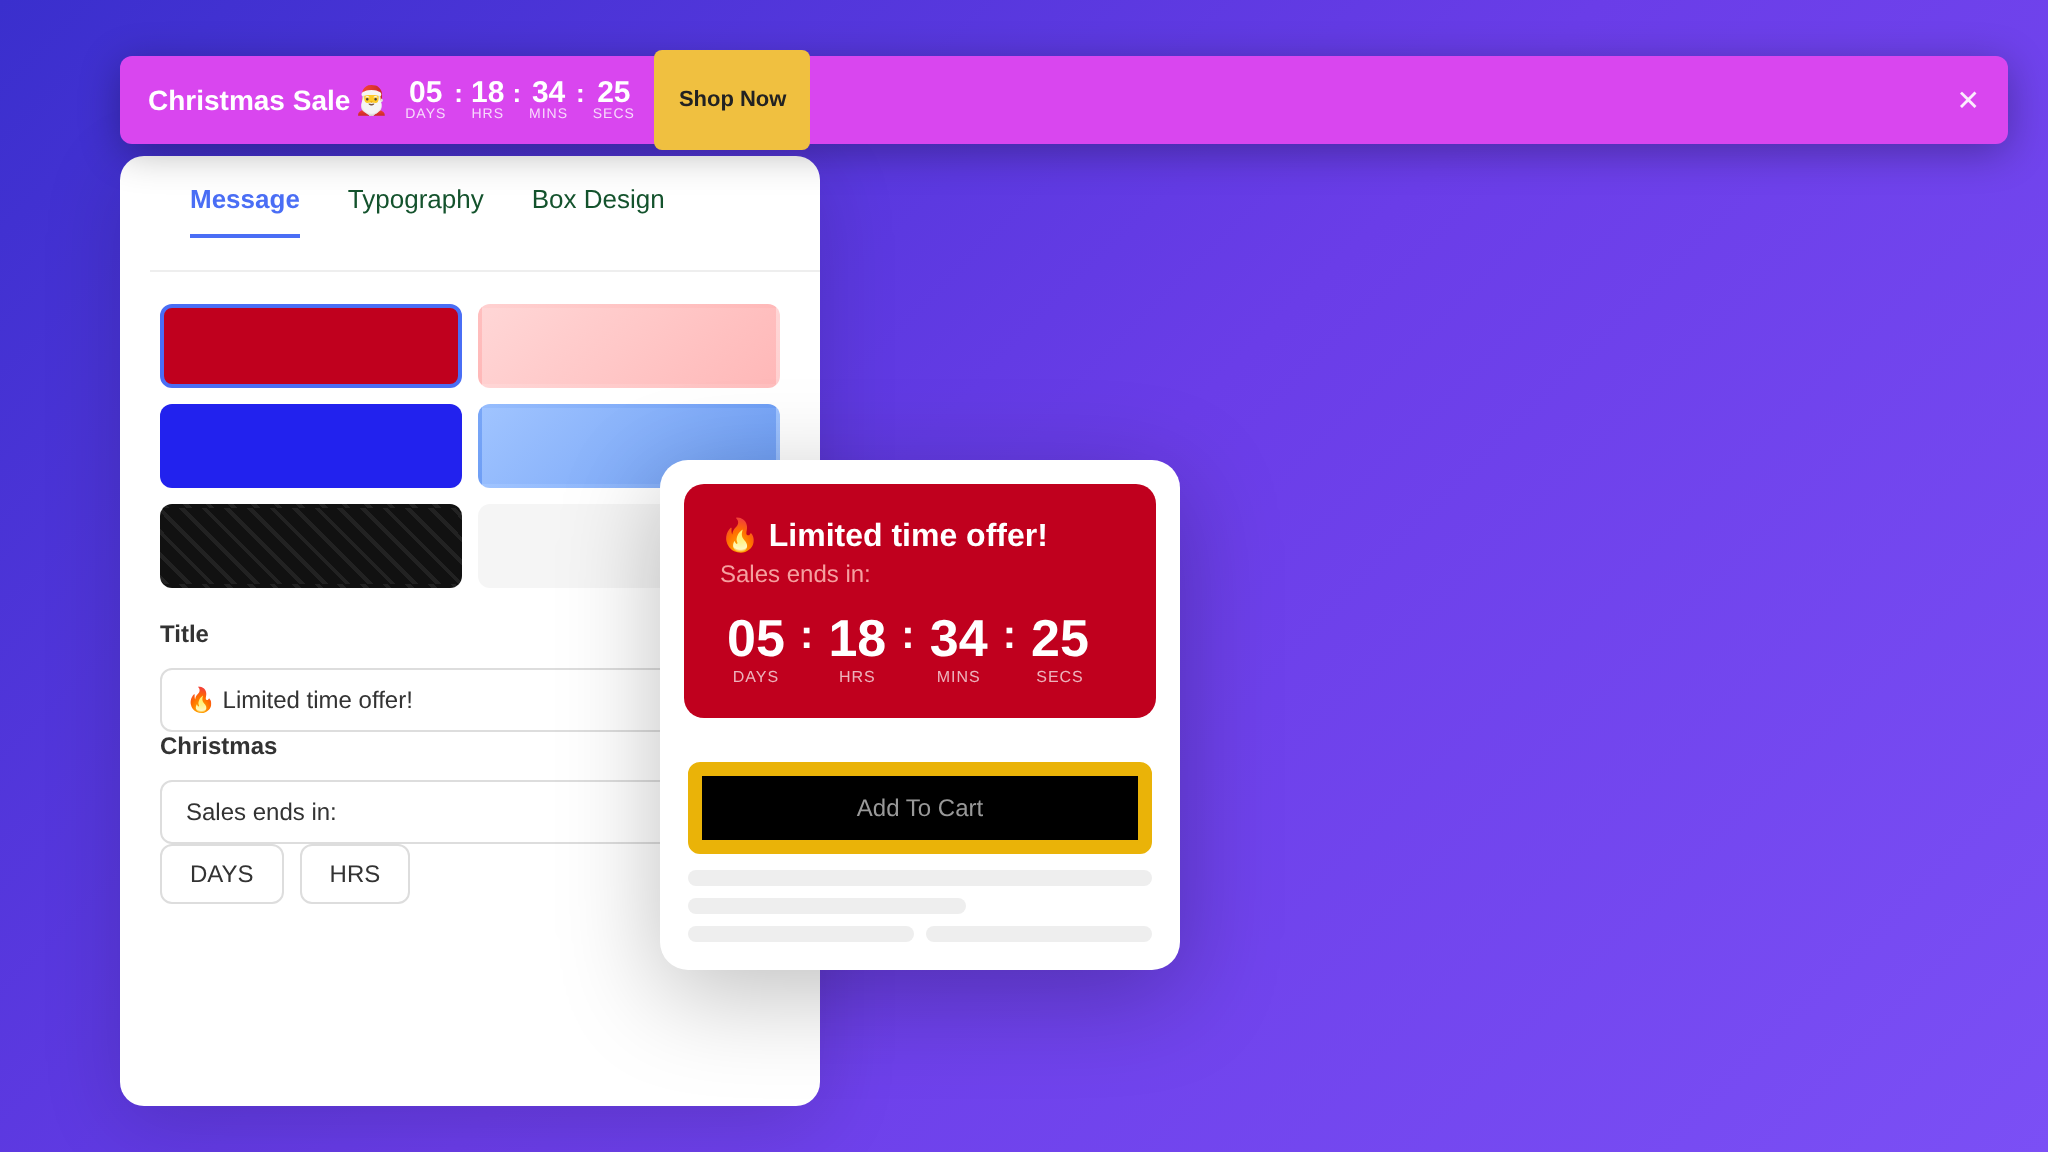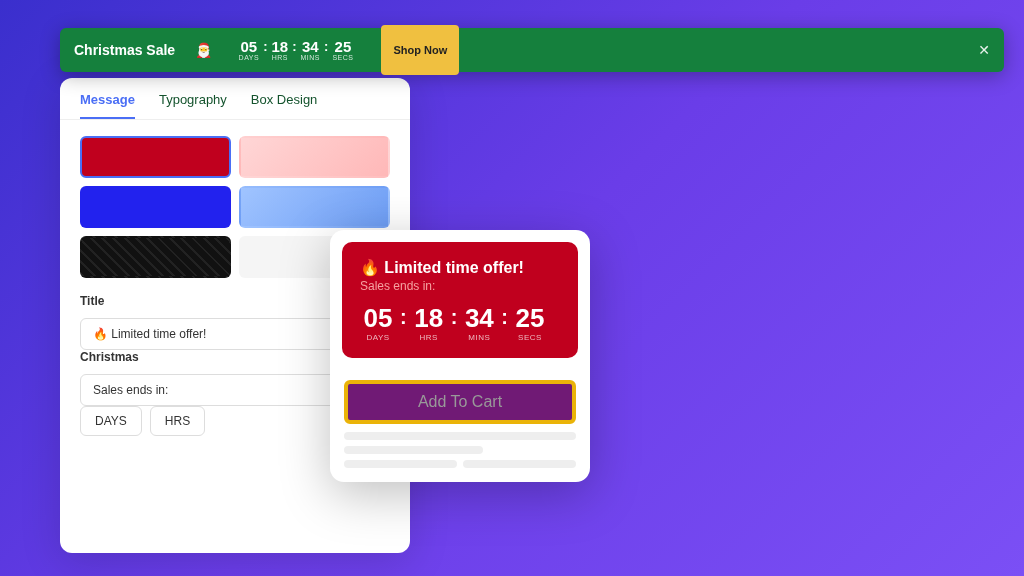--- a/index.html
+++ b/index.html
@@ -63,27 +63,27 @@
       font-weight: 700;
       color: white;
     }
 
     
     .top-banner {
       position: absolute;
       top: 28px;
       left: 60px;
       right: 20px;
-      background: #15803d;
+      background: #d946ef;
       border-radius: 6px;
       height: 44px;
       display: flex;
       align-items: center;
       padding: 0 14px;
-      gap: 20px;
+      gap: 2px;
       z-index: 10;
       box-shadow: 0 4px 20px rgba(0,0,0,0.3);
     }
     .banner-title {
       color: white;
       font-weight: 700;
       font-size: 14px;
       white-space: nowrap;
     }
     .banner-emoji {
@@ -149,22 +149,23 @@
       box-shadow: 0 8px 40px rgba(0,0,0,0.15);
       padding: 0;
       overflow: hidden;
       height: 475px;
     }
 
     
     .tabs {
       display: flex;
       border-bottom: 1px solid #eee;
-      padding: 14px 20px 0;
+      padding: 14px 20px 16px;
       gap: 24px;
+      margin-left: 15px;
     }
     .tab {
       font-size: 13px;
       color: #14532d;
       padding-bottom: 10px;
       cursor: pointer;
       border-bottom: 2px solid transparent;
     }
     .tab.active {
       color: #4a6ef5;
@@ -296,27 +297,27 @@
       font-weight: 700;
       margin-bottom: 12px;
       padding: 0 2px;
     }
 
     .preview-body {
       padding: 10px 14px 14px;
     }
     .preview-btn {
       width: 100%;
-      border: 4px solid #eab308;
+      border: 7px solid #eab308;
       border-radius: 6px;
       padding: 9px;
-      font-size: 16px;
+      font-size: 12px;
       color: #999;
       text-align: center;
-      background: #701a75;
+      background: #000000;
       margin-bottom: 8px;
     }
     .preview-lines {
       display: flex;
       flex-direction: column;
       gap: 6px;
     }
     .preview-line {
       height: 8px;
       background: #eee;

